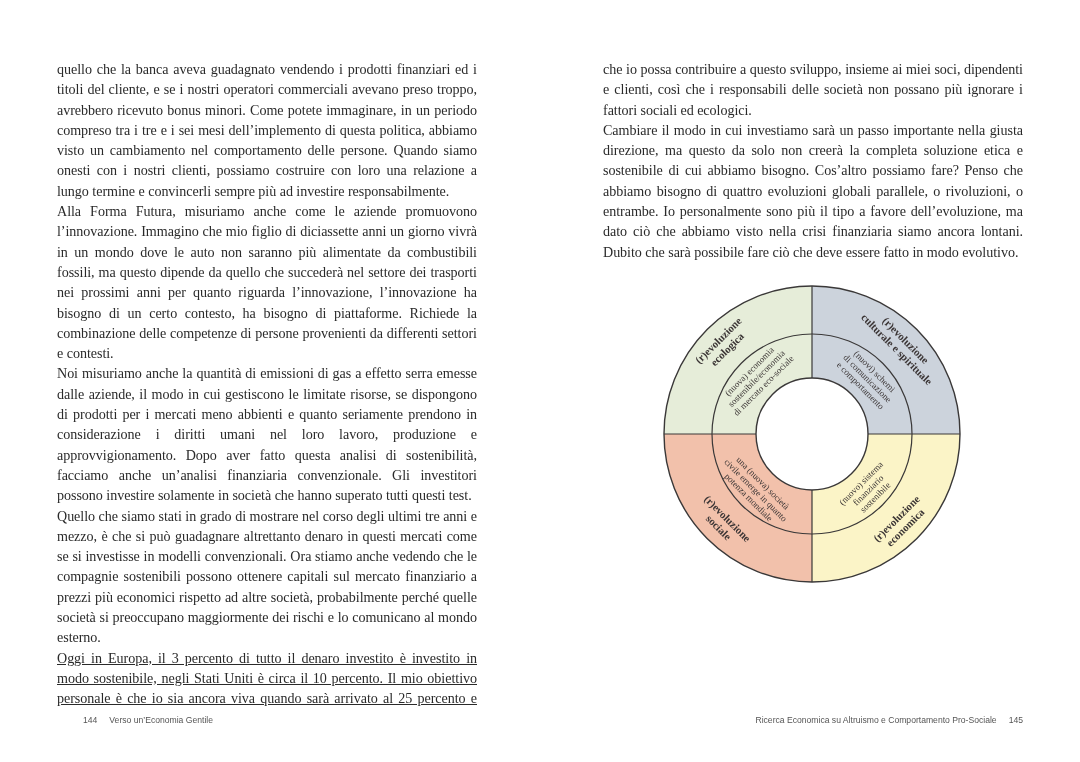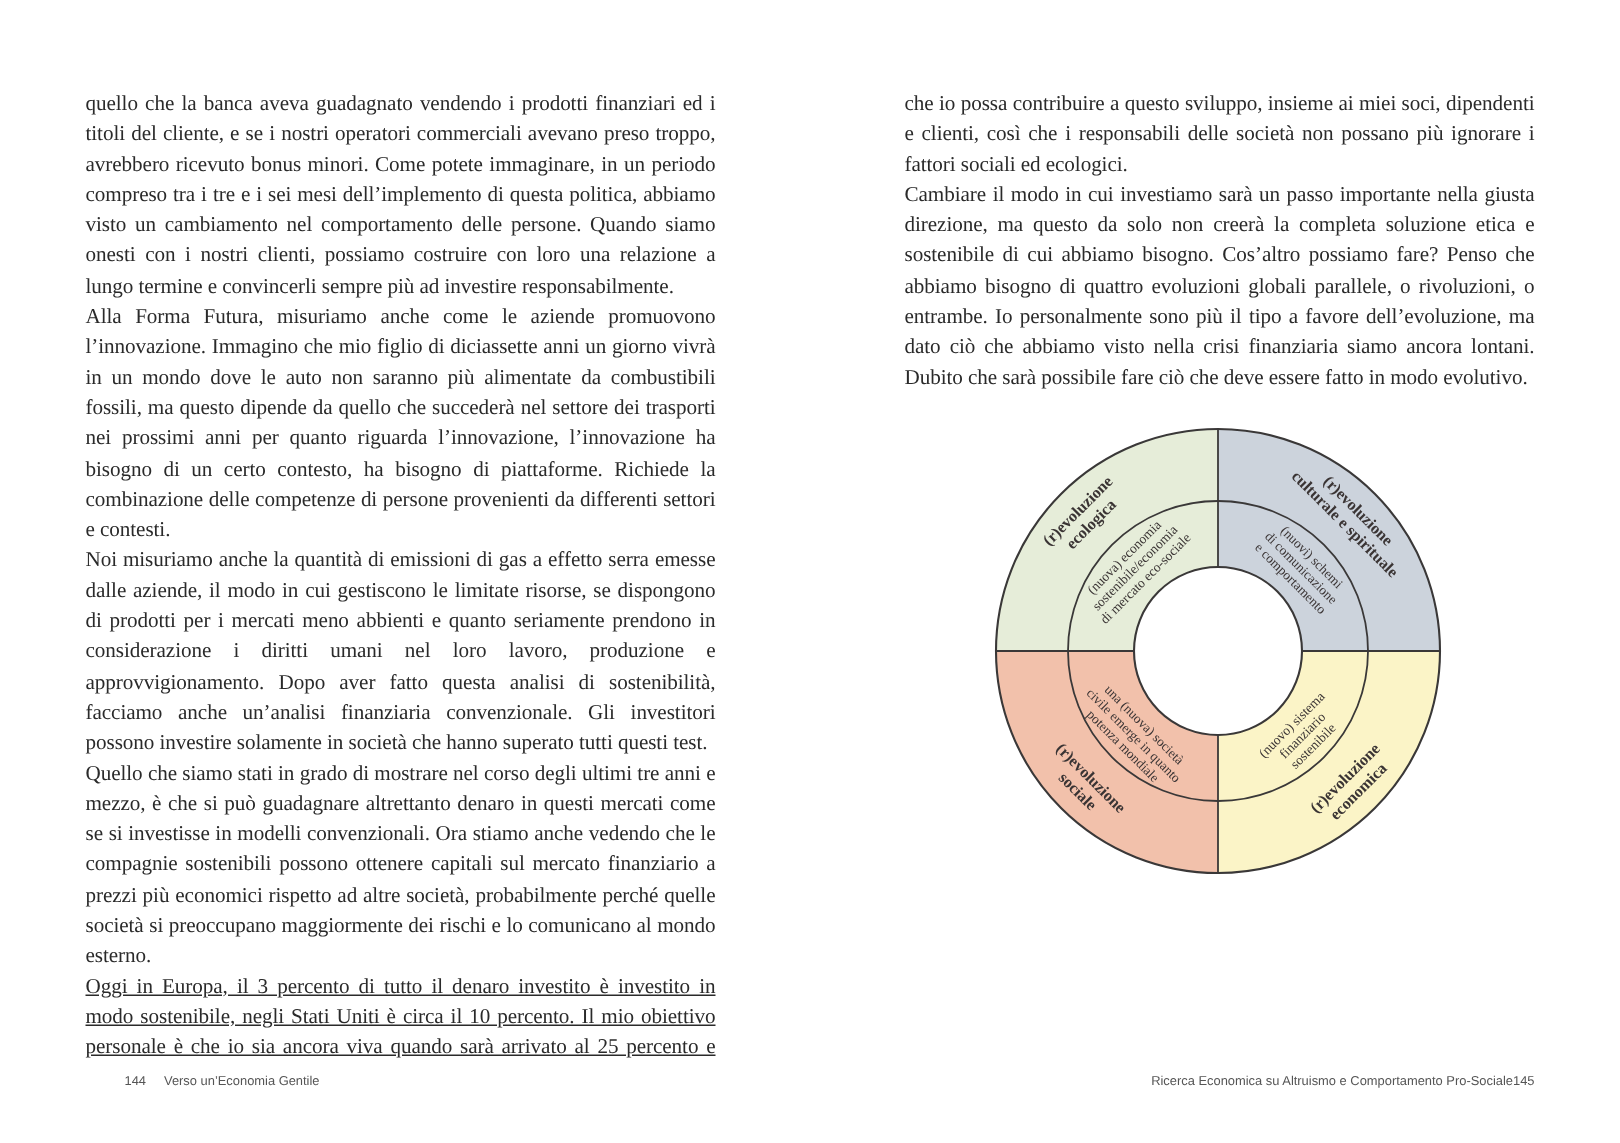--- a/index.html
+++ b/index.html
@@ -18,21 +18,21 @@
     .page-right .text-block { left: 63px; top: 59px; width: 420px; }
     .text-block p { margin: 0; }
     .text-block p.last-justified { text-align-last: justify; text-decoration: underline; }
     .footer {
       position: absolute; top: 715px; font-family: "Liberation Sans", "DejaVu Sans", sans-serif;
       font-size: 8.6px; color: #555;
     }
     .page-left .footer { left: 57px; margin-left: 26px; }
     .page-left .footer .num { margin-right: 12px; }
     .page-right .footer { right: 57px; }
-    .page-right .footer .num { }
+    .page-right .footer .num { margin-left: 12px; }
     .figure { position: absolute; left: 120px; top: 280px; width: 310px; height: 310px; }
     .figure svg { width: 310px; height: 310px; display: block; }
     .caption {
       position: absolute; left: 63px; top: 588px; width: 440px; font-size: 9.2px; line-height: 11px; color: #2a2a2a;
     }
     .caption .cap-title { font-weight: bold; }
     .caption .cap-source { font-style: italic; }
     .ring-label { font-family: "Liberation Serif", "DejaVu Serif", serif; fill: #3a3434; }
     .outer-label { font-size: 10.8px; font-weight: bold; }
     .inner-label { font-size: 9px; }

